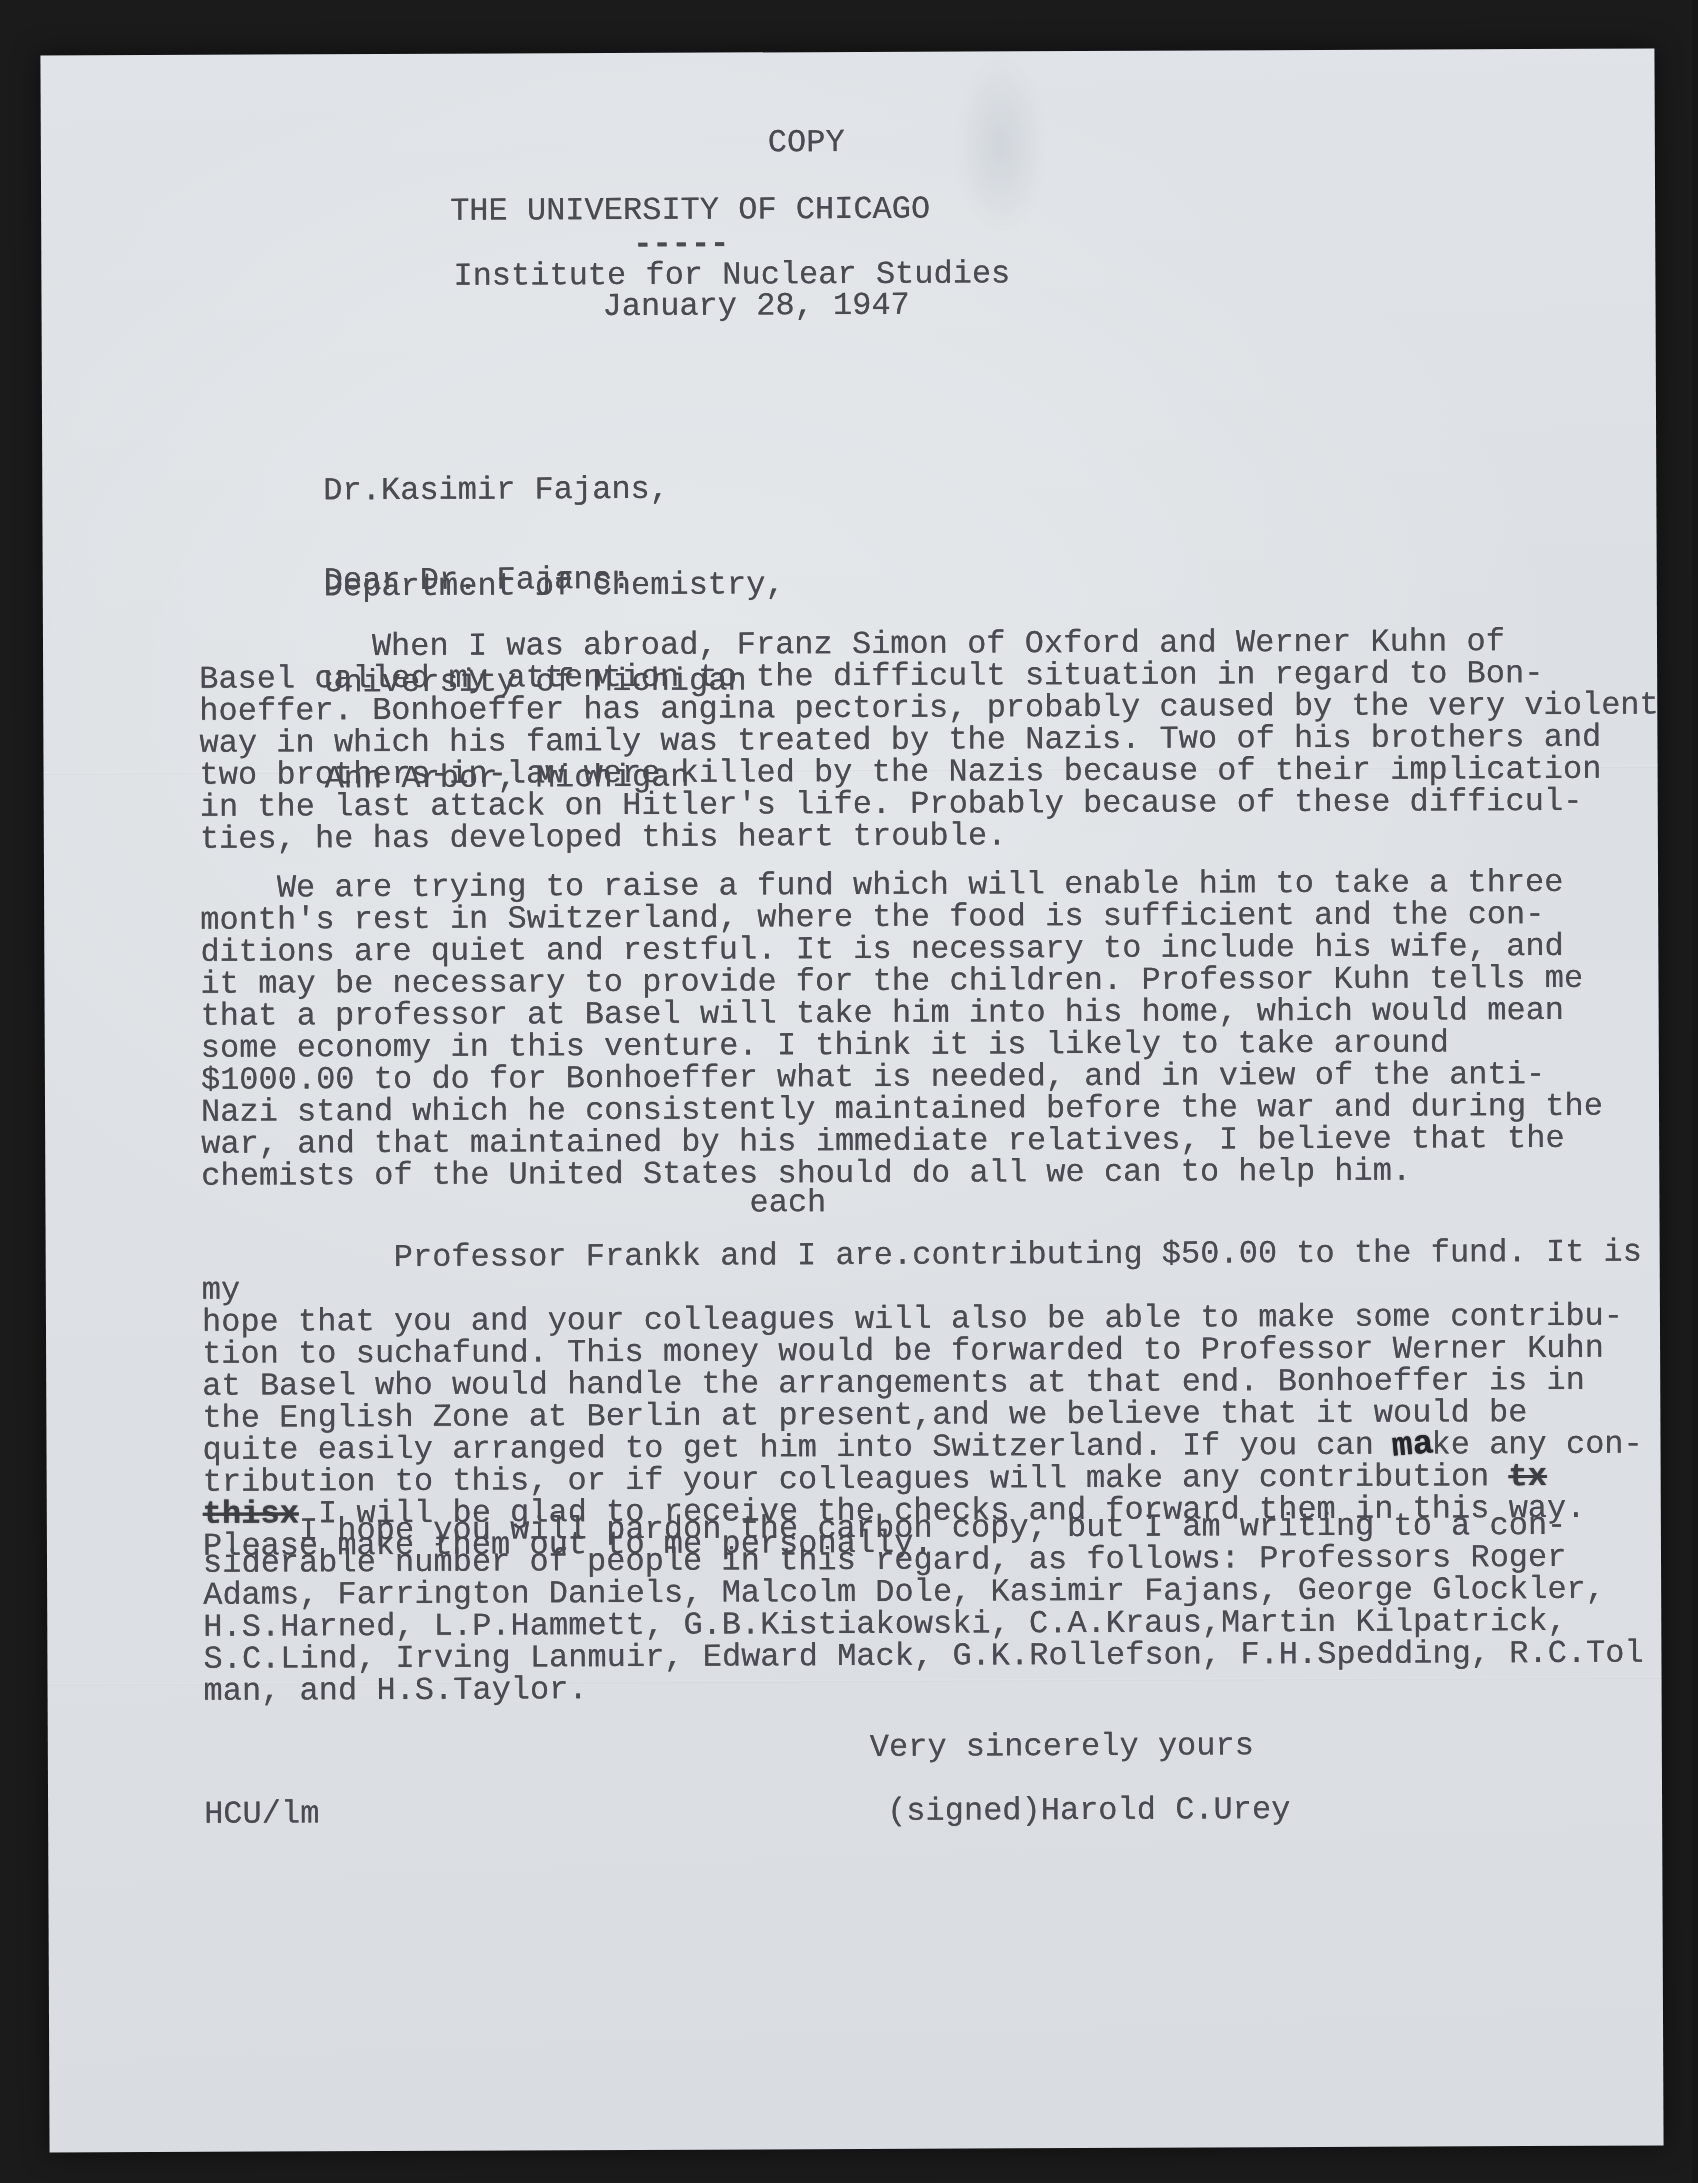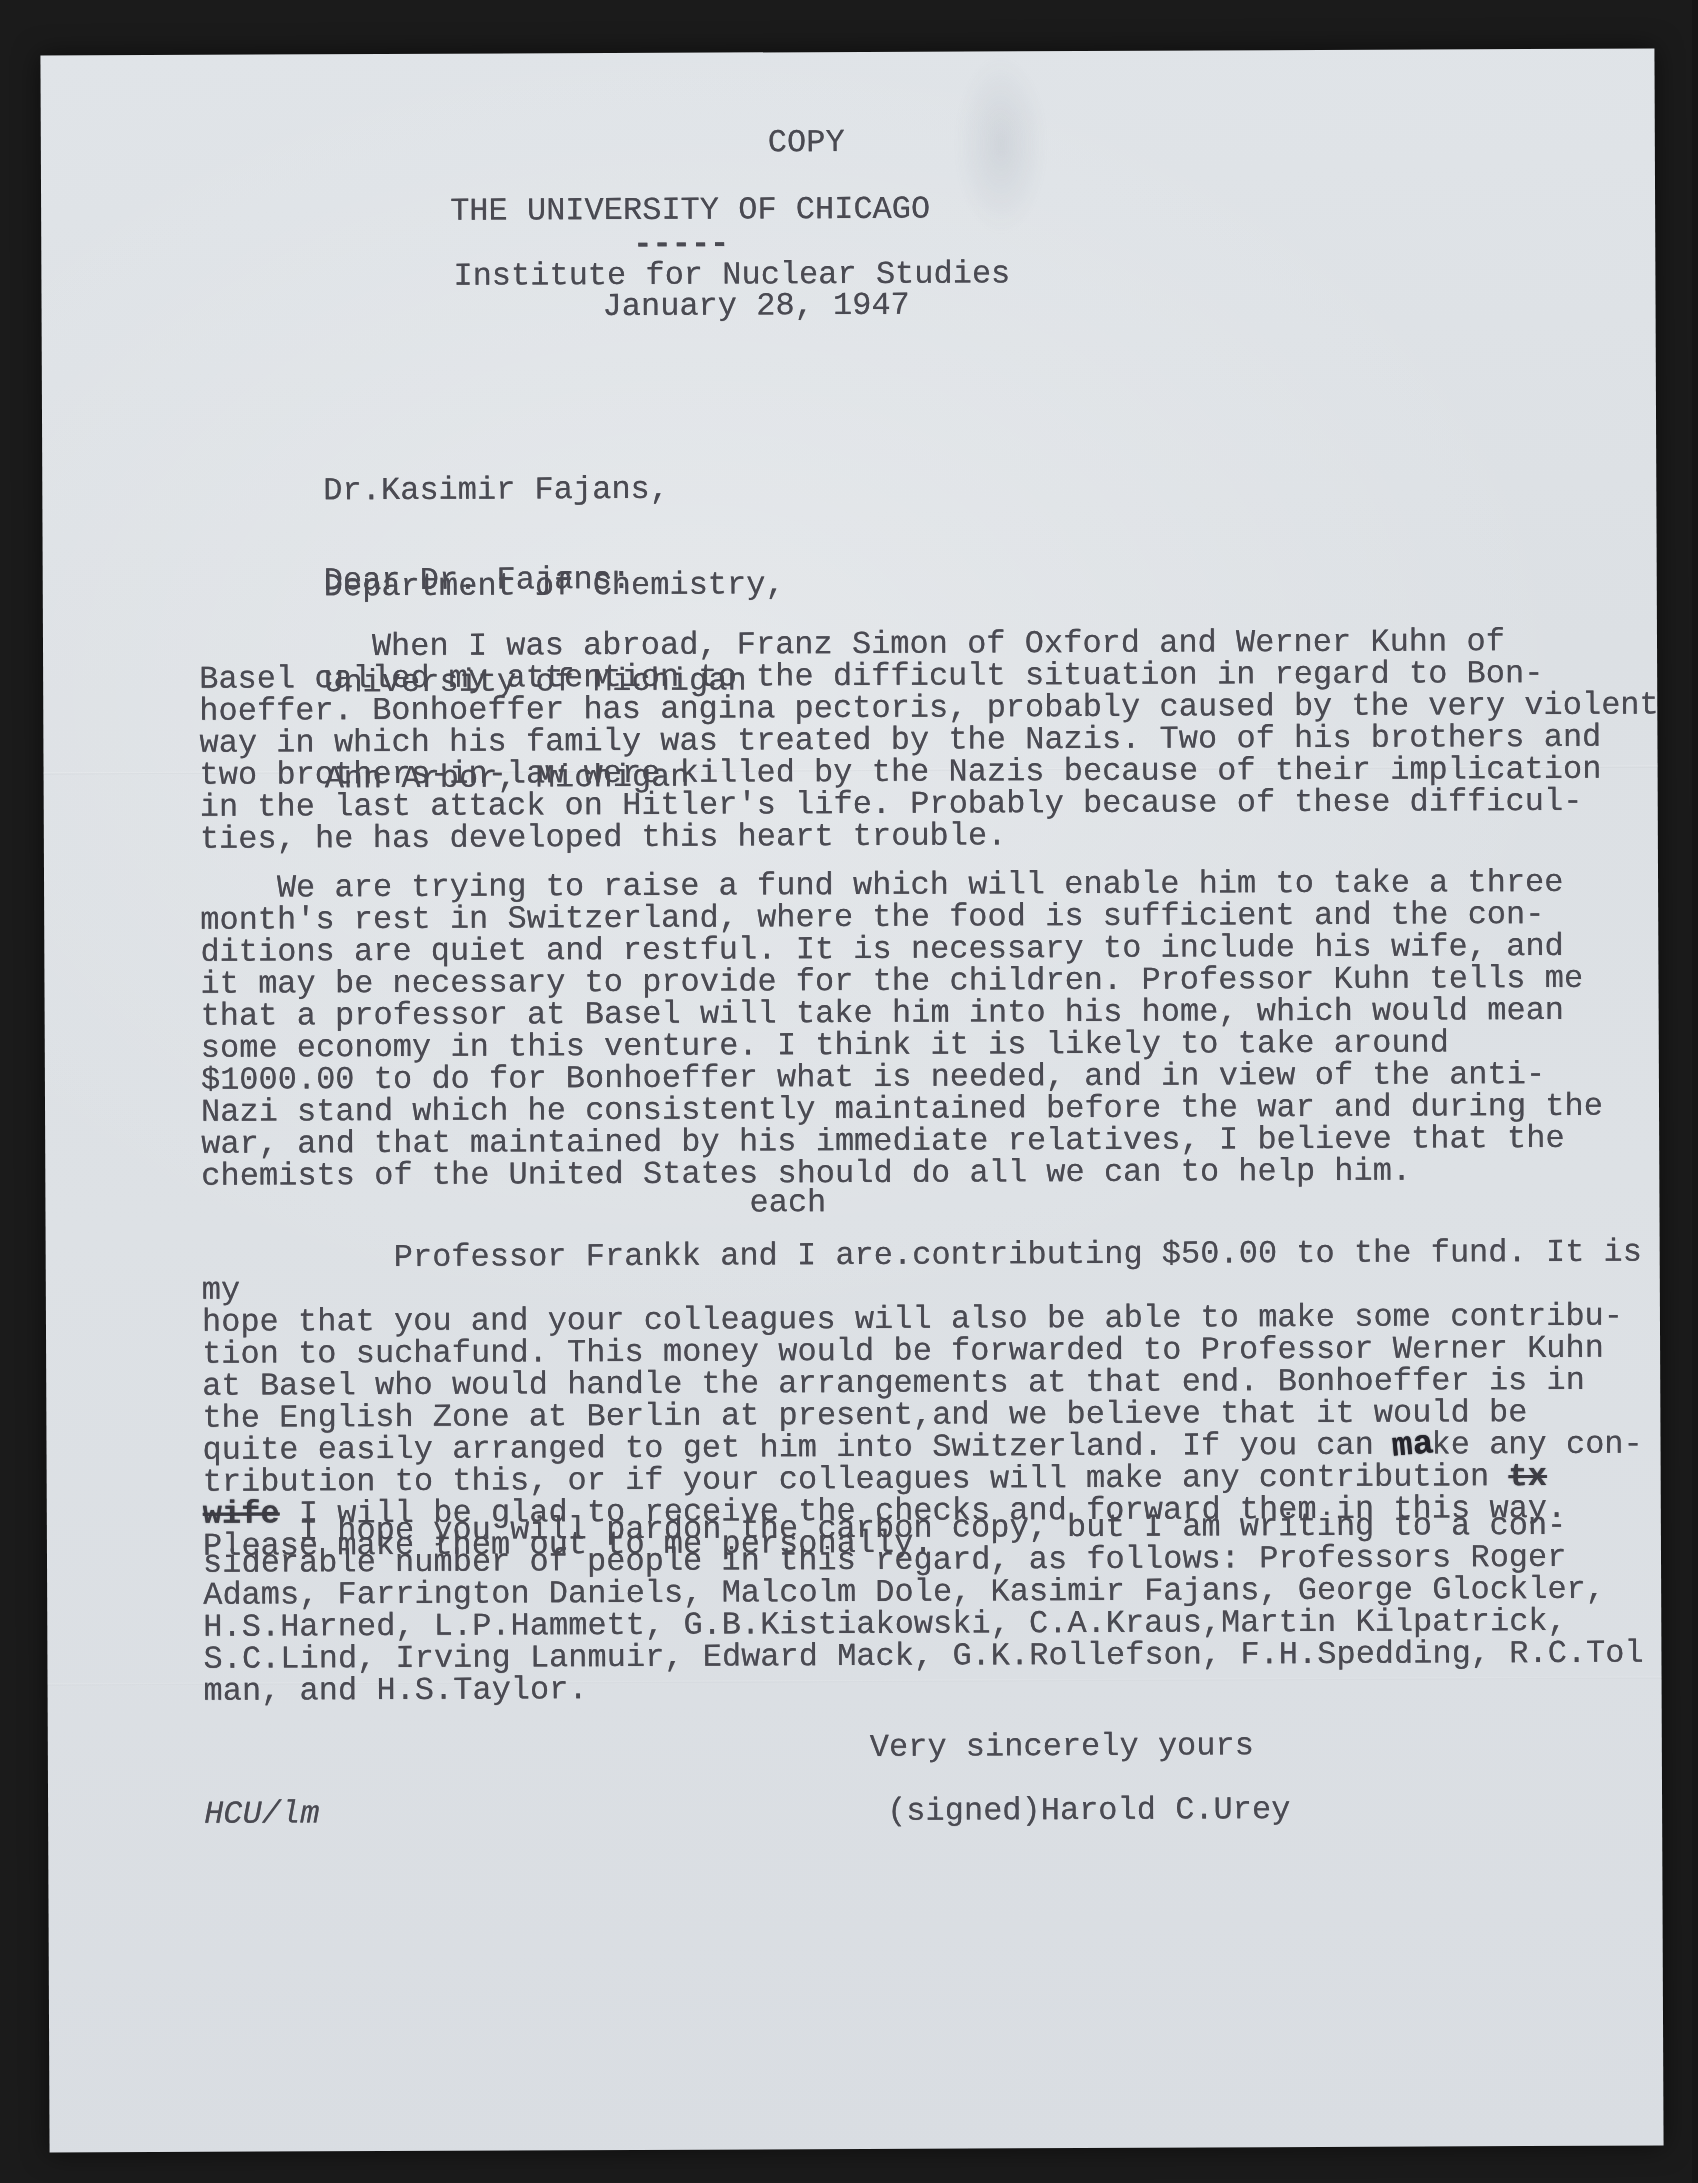--- a/index.html
+++ b/index.html
@@ -115,32 +115,32 @@
 chemists of the United States should do all we can to help him.</div>
 
     <div class="typed para" style="left:156px;top:1156px;">
       <span class="insert-above">each</span><span>    Professor Frankk and I are.</span><span>contributing $50.00 to the fund. It is my
 hope that you and your colleagues will also be able to make some contribu-
 tion to suchafund. This money would be forwarded to Professor Werner Kuhn
 at Basel who would handle the arrangements at that end. Bonhoeffer is in
 the English Zone at Berlin at present,and we believe that it would be
 quite easily arranged to get him into Switzerland. If you can </span><span class="ink-overwrite">ma</span><span>ke any con-
 tribution to this, or if your colleagues will make any contribution </span><span class="struck">tx</span><span>
-</span><span class="struck">wife</span><span> I will be glad to receive the checks and forward them in this way.
+</span><span class="struck">thisx</span><span> I will be glad to receive the checks and forward them in this way.
 Please make them out to me personally.</span>
     </div>
 
     <div class="typed para" style="left:156px;top:1461px;">     I hope you will pardon the carbon copy, but I am writing to a con-
 siderable number of people in this regard, as follows: Professors Roger
 Adams, Farrington Daniels, Malcolm Dole, Kasimir Fajans, George Glockler,
 H.S.Harned, L.P.Hammett, G.B.Kistiakowski, C.A.Kraus,Martin Kilpatrick,
 S.C.Lind, Irving Lanmuir, Edward Mack, G.K.Rollefson, F.H.Spedding, R.C.Tol
 man, and H.S.Taylor.</div>
 
     <div class="typed" style="left:822px;top:1680px;">Very sincerely yours</div>
 
-    <div class="typed" style="left:156px;top:1744px;font-style:italic;">HCU/lm</div>
+    <div class="typed" style="left:156px;top:1744px;">HCU/lm</div>
 
     <div class="typed" style="left:839px;top:1744px;">(signed)Harold C.Urey</div>
 
   </div>
 </div>
 
 
 </body></html>

